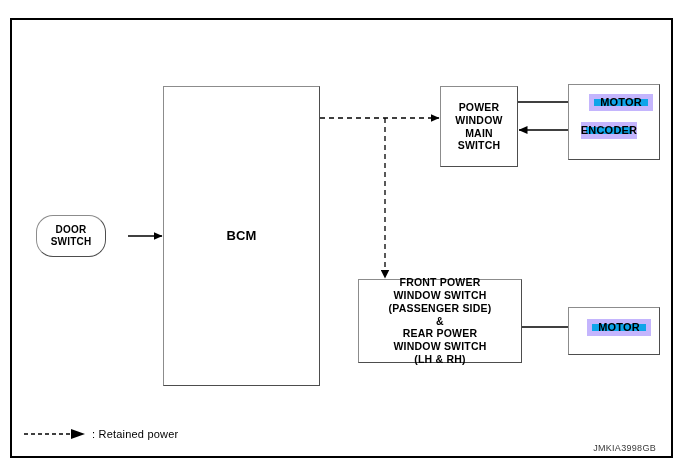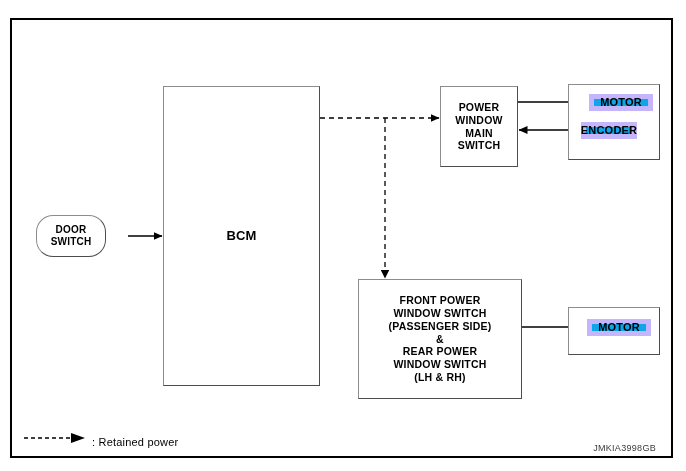--- a/index.html
+++ b/index.html
@@ -53,21 +53,21 @@
   }
   .box-main-switch {
     left: 440px; top: 86px;   width: 78px;  height: 81px;
     font-size: 10.5px;
   }
   .box-motor-encoder-group {
     left: 568px; top: 84px;   width: 92px;  height: 76px;
     display: block;
   }
   .box-front-rear-switch {
-    left: 358px; top: 279px;  width: 164px; height: 120px;
+    left: 358px; top: 279px;  width: 164px; height: 84px;
     font-size: 10.5px;
   }
   .box-motor-group-lower {
     left: 568px; top: 307px;  width: 92px;  height: 48px;
     display: block;
   }
   .chip {
     position: absolute;
     box-sizing: border-box;
     border: 5px solid #c4b5fd;
@@ -107,21 +107,20 @@
     color: #000000;
   }
   .legend-symbol {
     display: block;
     width: 62px;
     height: 12px;
   }
   .legend-text {
     white-space: nowrap;
     letter-spacing: 0.2px;
-    margin-top: 8px;
   }
   .figure-code {
     position: absolute;
     right: 30px;
     top: 443px;
     font-size: 9px;
     color: #3a3a3a;
     letter-spacing: 0.3px;
     white-space: nowrap;
   }

